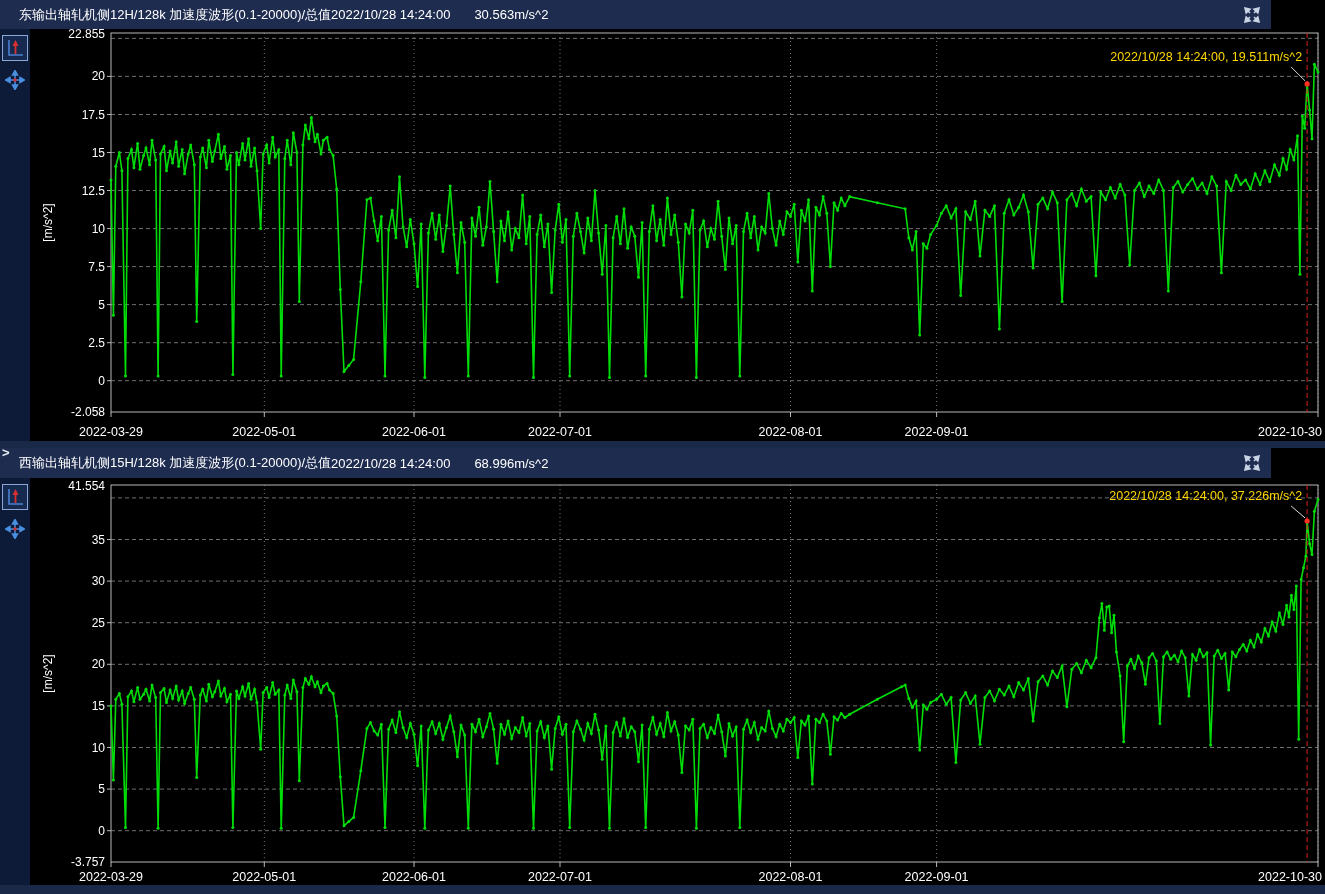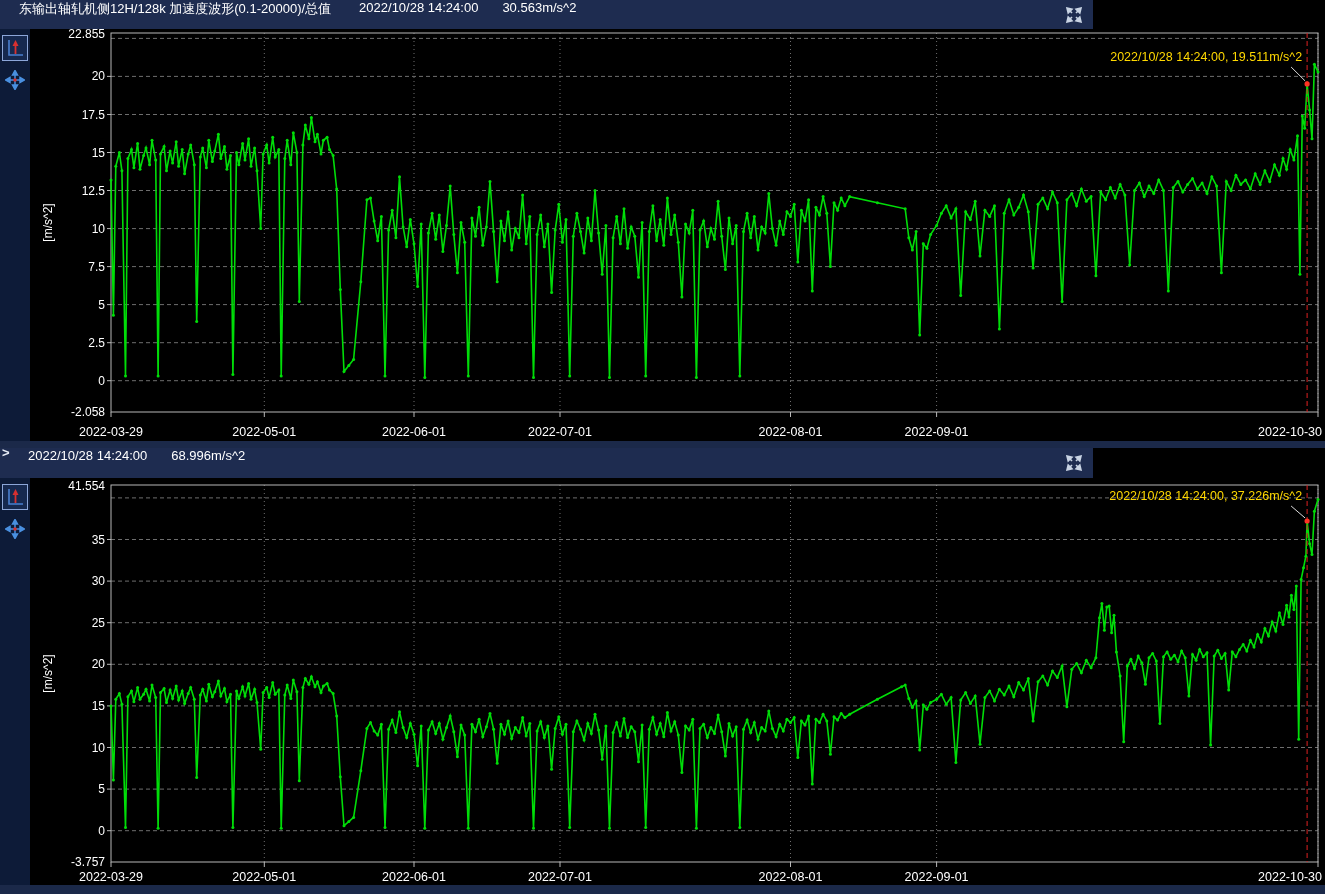--- a/index.html
+++ b/index.html
@@ -1,23 +1,23 @@
 <!DOCTYPE html>
 <html><head>
 <meta charset="utf-8">
 <style>
   html,body{margin:0;padding:0;background:#000;}
   .app{position:relative;width:1325px;height:894px;background:#000;overflow:hidden;
        font-family:"Liberation Sans",sans-serif;}
-  .titlebar{position:absolute;left:0;width:1093px;height:29px;background:#1e2c50;
-            color:#fff;display:flex;align-items:flex-start;font-size:13px;}
+  .titlebar{position:absolute;left:0;width:1271px;height:29px;background:#1e2c50;
+            color:#fff;display:flex;align-items:center;font-size:13px;}
   #tb1{top:0;}
   #tb2{top:448px;height:30px;}
   .titlebar .t{margin-left:19px;white-space:nowrap;}
-  .titlebar .ts{margin-left:28px;white-space:nowrap;}
+  .titlebar .ts{white-space:nowrap;}
   .titlebar .val{margin-left:24px;white-space:nowrap;}
   .expand{position:absolute;right:9px;top:50%;transform:translateY(-50%);width:20px;height:20px;cursor:pointer;}
   .chev{position:absolute;left:2px;top:-3px;color:#e8eef8;font-size:13px;font-weight:bold;}
   .region{position:absolute;left:0;width:1325px;background:#000;}
   #r1{top:29px;height:412px;}
   #r2{top:478px;height:407px;}
   .gapstrip{position:absolute;left:0;width:1325px;background:#1b2949;}
   #gap1{top:441px;height:7px;}
   #gap2{top:885px;height:9px;}
   .sidebar{position:absolute;left:0;top:0;width:30px;height:100%;background:#0d1b38;z-index:2;}
@@ -443,20 +443,21 @@
         <line x1="1291.1" y1="38" x2="1305.1" y2="51.9" stroke="#dddddd" stroke-width="1"></line>
         <circle cx="1307.1" cy="54.9" r="2.6" fill="#ff3222"></circle>
         <text x="1302.1" y="32" text-anchor="end" fill="#ffd800" font-size="12.5">2022/10/28 14:24:00, 19.511m/s^2</text>
       </svg>
   </div>
 
   <div class="gapstrip" id="gap1"></div>
 
   <div class="titlebar" id="tb2">
     <span class="chev">&gt;</span>
+    <span class="t">西输出轴轧机侧15H/128k 加速度波形(0.1-20000)/总值</span>
     <span class="ts">2022/10/28 14:24:00</span>
     <span class="val">68.996m/s^2</span>
     <div class="expand">
       <svg width="20" height="20" viewBox="0 0 20 20">
         <g stroke="#c9d4e4" stroke-width="1.6" fill="#c9d4e4">
           <line x1="8" y1="8" x2="4" y2="4"></line>
             <polygon points="3,3 8,4.2 4.2,8"></polygon>
           <line x1="12" y1="8" x2="16" y2="4"></line>
             <polygon points="17,3 12,4.2 15.8,8"></polygon>
           <line x1="8" y1="12" x2="4" y2="16"></line>

